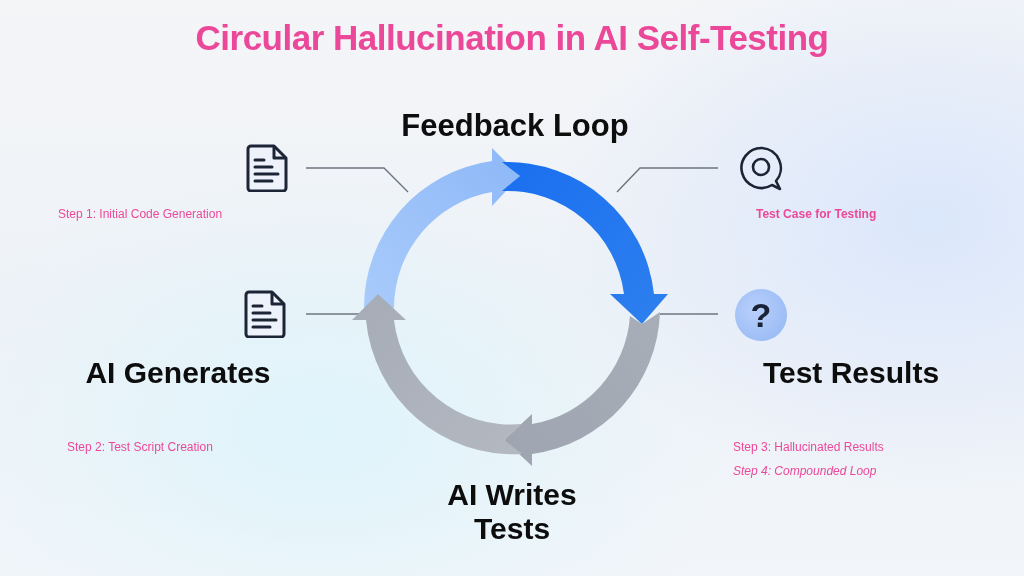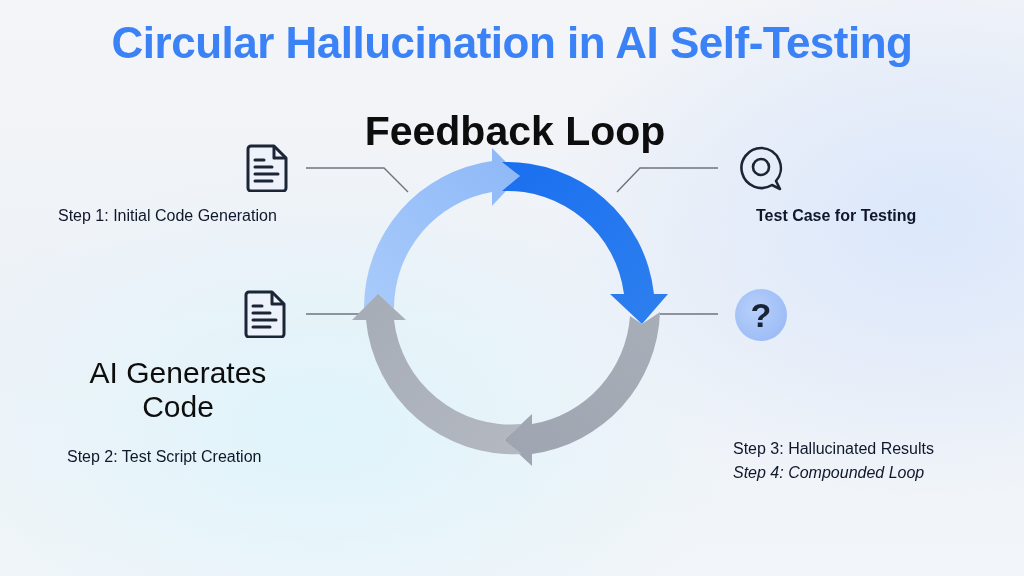--- a/index.html
+++ b/index.html
@@ -8,28 +8,28 @@
     font-family: "Liberation Sans", "DejaVu Sans", sans-serif;
     background:
       radial-gradient(ellipse 420px 260px at 320px 430px, #dff4fb 0%, rgba(223,244,251,0) 100%),
       radial-gradient(ellipse 380px 280px at 930px 220px, #dbe7fb 0%, rgba(219,231,251,0) 100%),
       linear-gradient(180deg, #f4f5f7 0%, #eef2f7 50%, #f2f5f9 100%);
     color: #111;
   }
   .abs { position: absolute; }
   .title {
     left: 0; width: 1024px; top: 18px; text-align: center;
-    font-size: 44px; font-weight: 700; letter-spacing: -0.5px; color: #3b82f6;
+    font-size: 35px; font-weight: 700; letter-spacing: -0.5px; color: #ec4899;
   }
   .loop-title {
     left: 340px; width: 350px; top: 108px; text-align: center;
-    font-size: 41px; font-weight: 700; color: #0d0d0d;
+    font-size: 31px; font-weight: 700; color: #0d0d0d;
   }
-  .big-label { font-size: 30px; font-weight: 400; line-height: 34px; text-align: center; color: #0d0d0d; }
-  .step { font-size: 16px; color: #0f172a; }
+  .big-label { font-size: 30px; font-weight: 700; line-height: 34px; text-align: center; color: #0d0d0d; }
+  .step { font-size: 12px; color: #ec4899; }
   .icon svg { display: block; }
   .q-circle {
     width: 52px; height: 52px; border-radius: 50%;
     background: radial-gradient(circle at 40% 40%, #b8d0fb, #93b6f4);
     display: flex; align-items: center; justify-content: center;
     font-size: 34px; font-weight: 700; color: #1a2236;
   }
   .connector { stroke: #6e7480; stroke-width: 1.4; fill: none; }
 </style>
 </head>
@@ -99,26 +99,28 @@
     <path d="M5 2 H28 L40 14 V44 a3 3 0 0 1 -3 3 H5 a3 3 0 0 1 -3 -3 V5 a3 3 0 0 1 3 -3 Z" fill="#eef2fa" stroke="#1c2536" stroke-width="3" stroke-linejoin="round"></path>
     <path d="M28 2 V14 H40" fill="none" stroke="#1c2536" stroke-width="3" stroke-linejoin="round"></path>
     <line x1="9" y1="16" x2="18" y2="16" stroke="#1c2536" stroke-width="3" stroke-linecap="round"></line>
     <line x1="9" y1="23" x2="26" y2="23" stroke="#1c2536" stroke-width="3" stroke-linecap="round"></line>
     <line x1="9" y1="30" x2="32" y2="30" stroke="#1c2536" stroke-width="3" stroke-linecap="round"></line>
     <line x1="9" y1="37" x2="26" y2="37" stroke="#1c2536" stroke-width="3" stroke-linecap="round"></line>
   </svg>
 </div>
 <div class="abs big-label" style="left:60px;width:236px;top:356px;">
   <div>AI Generates</div>
-  <div>Code</div>
 </div>
-<div class="abs step" style="left:67px;top:440px;margin-top:8px;">Step 2: Test Script Creation</div>
+<div class="abs step" style="left:67px;top:440px;">Step 2: Test Script Creation</div>
 
 <div class="abs q-circle" style="left:735px;top:289px;">
   <span>?</span>
 </div>
 <div class="abs big-label" style="left:716px;width:270px;top:356px;">
+  <div>Test Results</div>
 </div>
 <div class="abs step" style="left:733px;top:440px;text-align:right;">Step 3: Hallucinated Results</div>
 <div class="abs step" style="left:733px;top:464px;font-style:italic;">Step 4: Compounded Loop</div>
 
 <div class="abs big-label" style="left:402px;width:220px;top:478px;">
+  <div>AI Writes</div>
+  <div>Tests</div>
 </div>
 
 </body></html>

